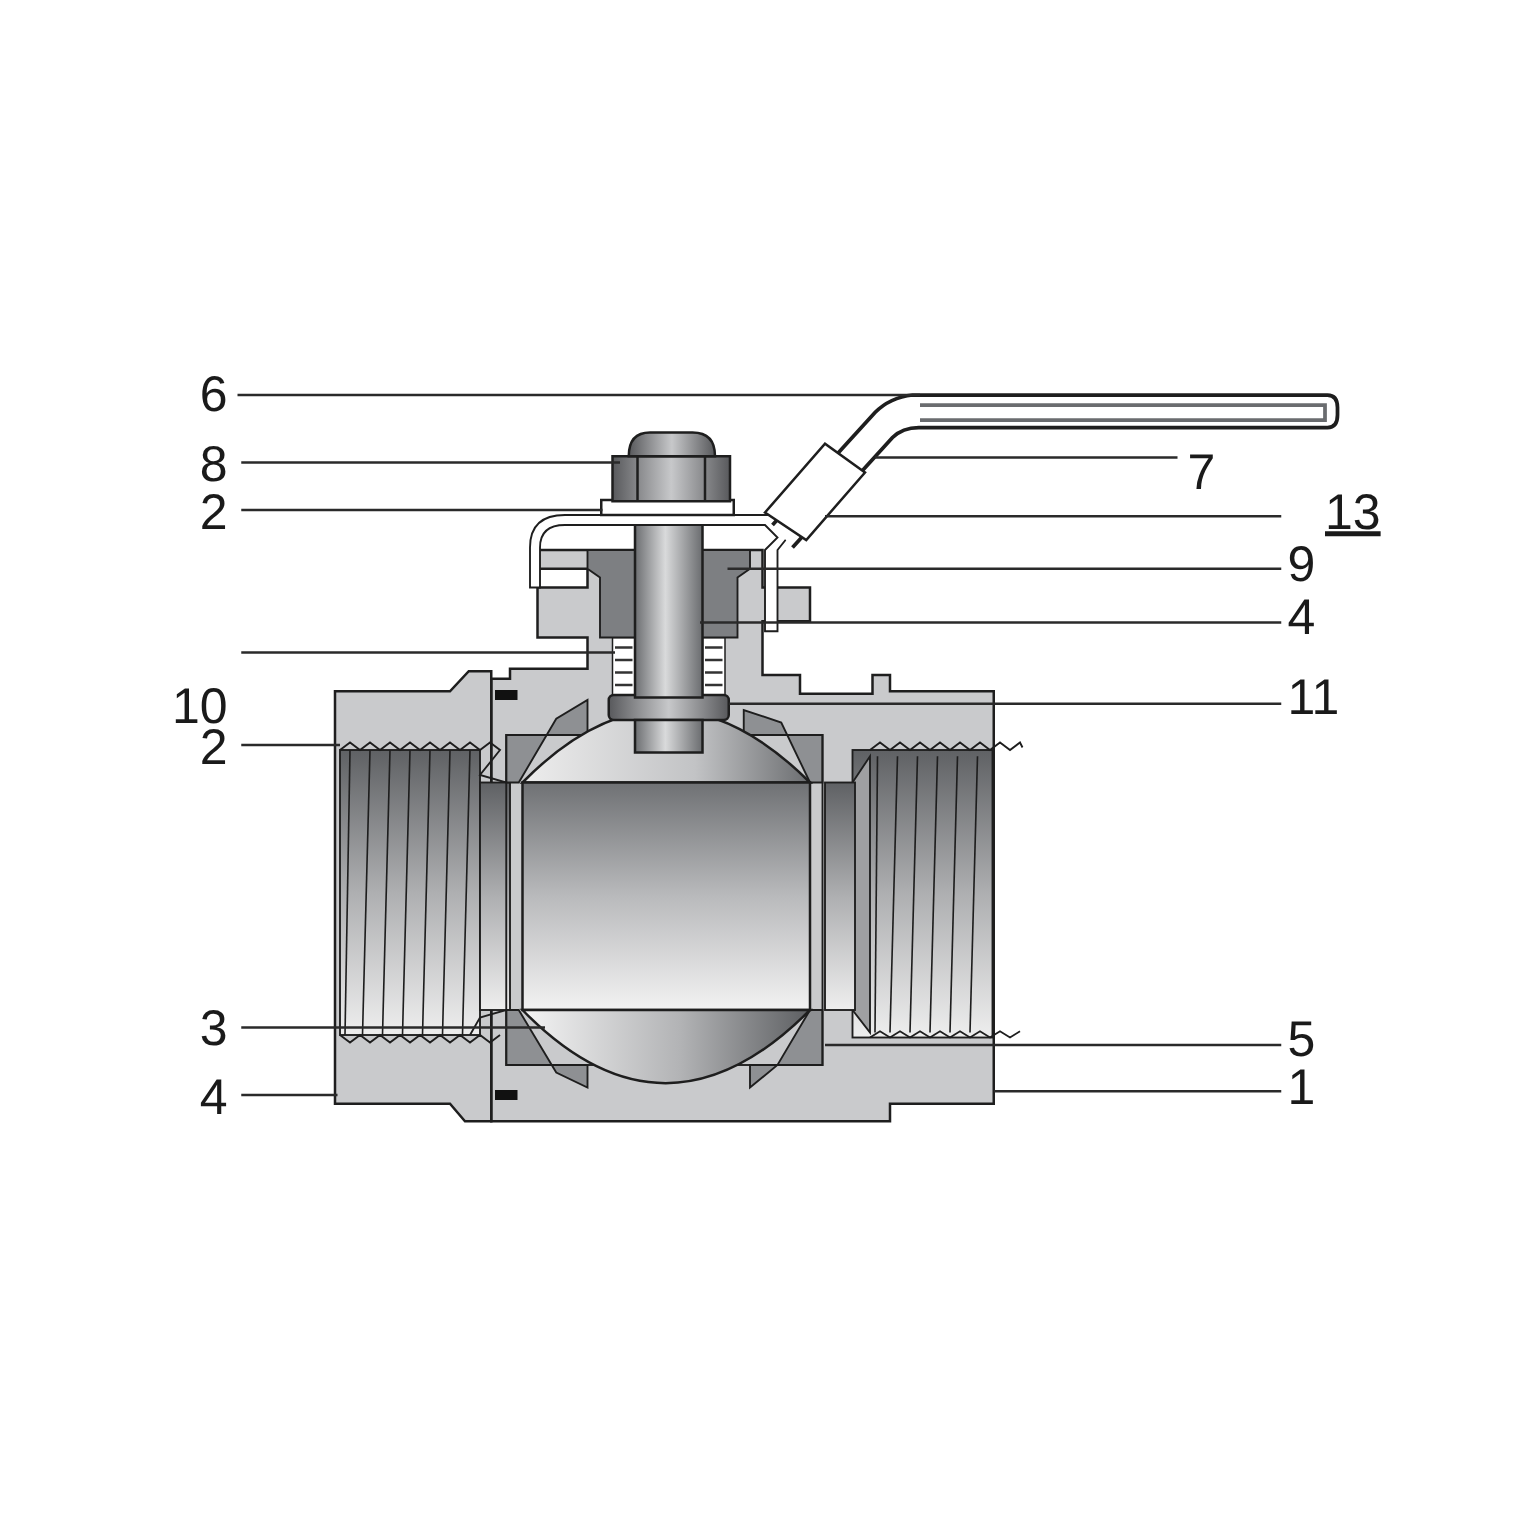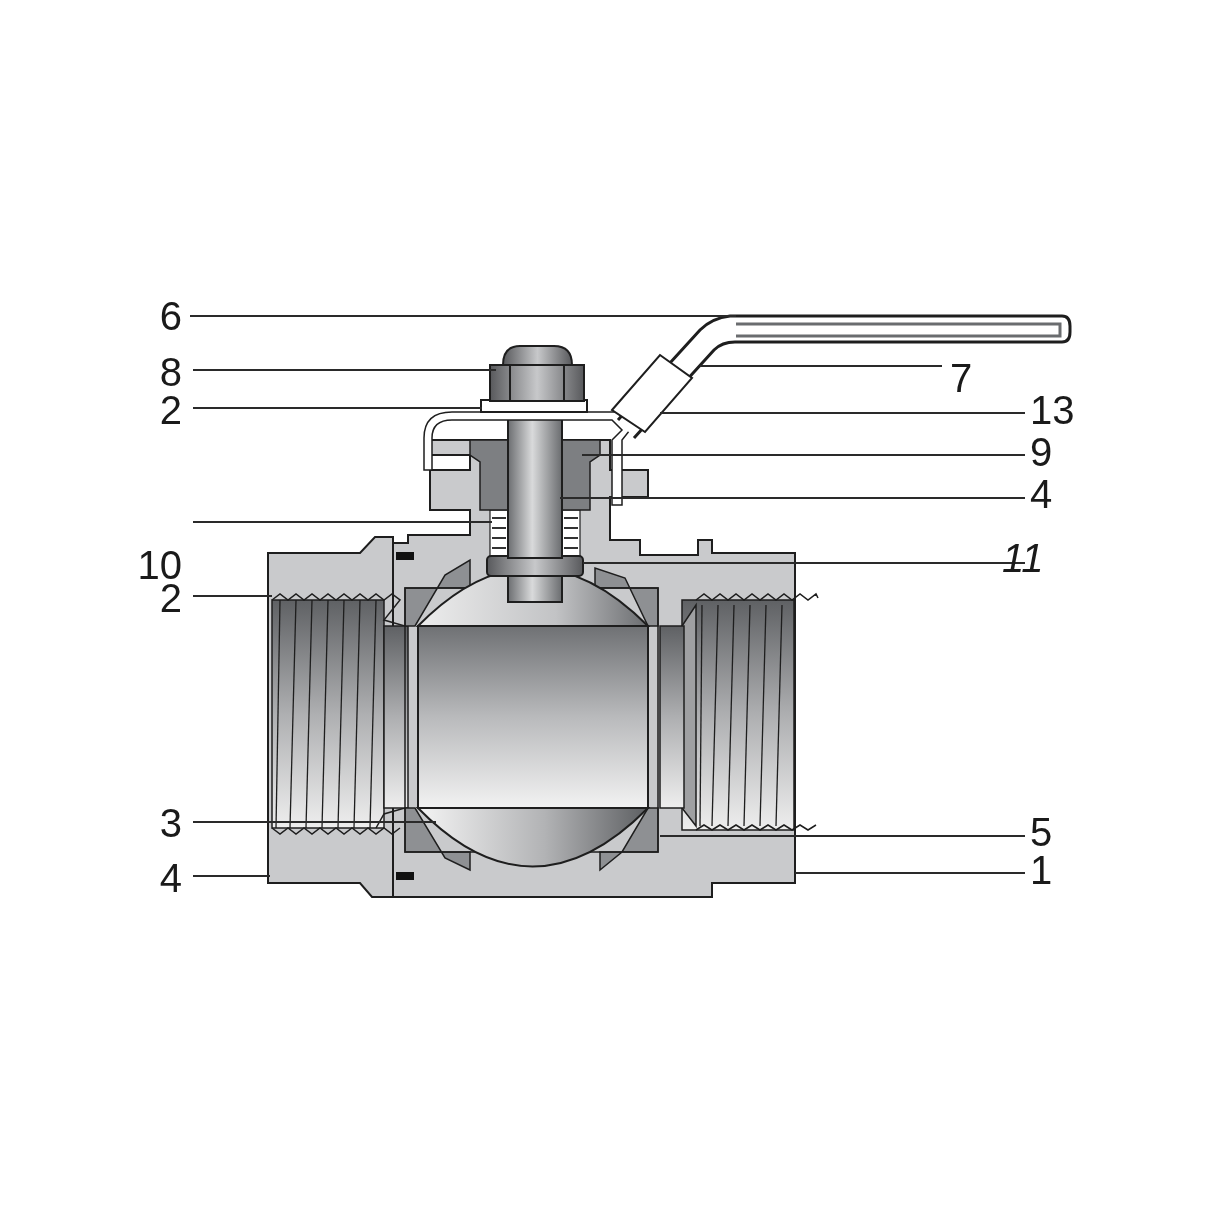--- a/index.html
+++ b/index.html
@@ -167,19 +167,19 @@
 
   
   <div class="callout-label left-label" style="left:122px; top:296px;">6</div>
   <div class="callout-label left-label" style="left:122px; top:352px;">8</div>
   <div class="callout-label left-label" style="left:122px; top:390px;">2</div>
   <div class="callout-label left-label" style="left:122px; top:504px;margin-top:41px;">10</div>
   <div class="callout-label left-label" style="left:122px; top:578px;">2</div>
   <div class="callout-label left-label" style="left:122px; top:803px;">3</div>
   <div class="callout-label left-label" style="left:122px; top:858px;">4</div>
   <div class="callout-label right-label" style="left:950px; top:358px;">7</div>
-  <div class="callout-label right-label" style="left:1030px; top:390px;">13</div>
+  <div class="callout-label right-label" style="left:1060px; top:390px;text-decoration:underline;">13</div>
   <div class="callout-label right-label" style="left:1030px; top:432px;">9</div>
   <div class="callout-label right-label" style="left:1030px; top:474px;">4</div>
-  <div class="callout-label right-label" style="left:1002px; top:538px;font-style:italic;">11</div>
+  <div class="callout-label right-label" style="left:1030px; top:538px;">11</div>
   <div class="callout-label right-label" style="left:1030px; top:812px;">5</div>
   <div class="callout-label right-label" style="left:1030px; top:850px;">1</div>
 </div>
 
 </body></html>

